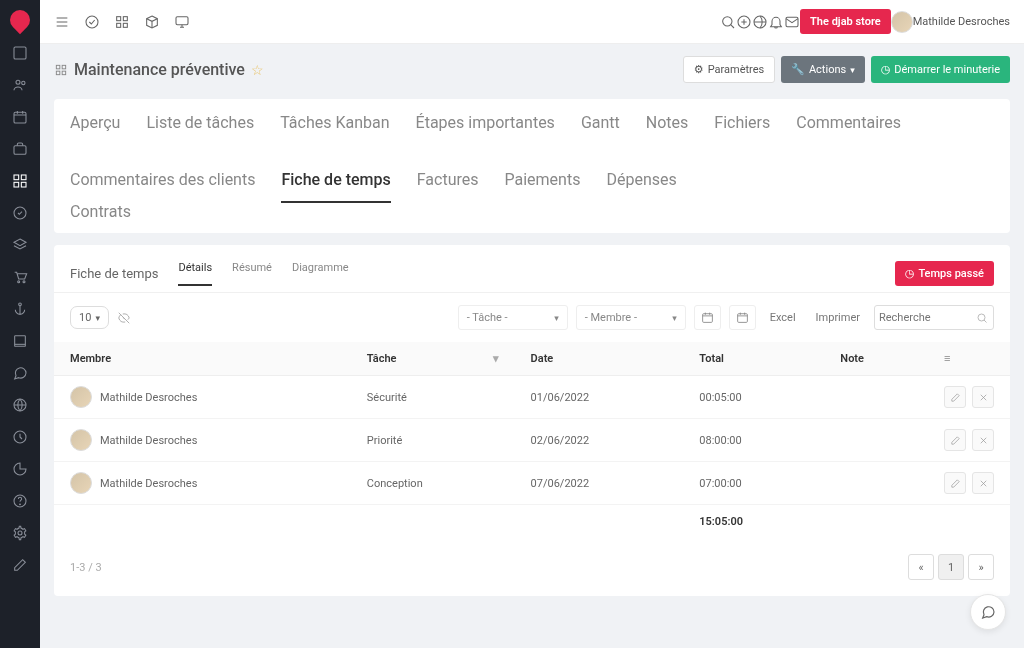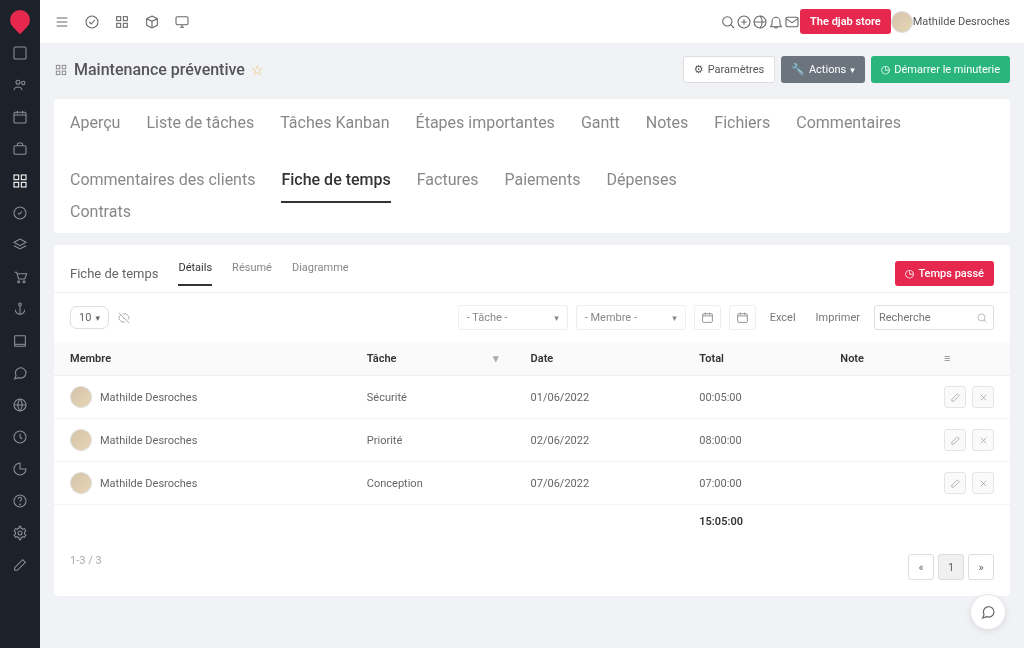--- a/index.html
+++ b/index.html
@@ -80,21 +80,21 @@
 .tbl td{font-size:11px;color:#666;padding:10px 16px;border-bottom:1px solid #f3f3f3;vertical-align:middle}
 .tbl td.rt{text-align:left}
 .member-cell{display:flex;align-items:center;gap:8px}
 .row-av{width:22px;height:22px;border-radius:50%;background:linear-gradient(135deg,#d4c4a8,#e8d5b7);border:1px solid #ddd}
 .row-actions{display:flex;gap:6px;justify-content:flex-end}
 .icon-btn{width:22px;height:22px;border:1px solid #e5e5e5;border-radius:3px;background:#fafafa;color:#999;cursor:pointer;display:inline-flex;align-items:center;justify-content:center}
 .icon-btn svg{width:11px;height:11px;stroke:currentColor;fill:none;stroke-width:1.6}
 .total-row td{font-weight:600;color:#333;border-bottom:none}
 
 
-.tbl-foot{display:flex;padding:16px}
+.tbl-foot{display:flex;align-items:center;padding:16px}
 .range{font-size:11px;color:#aaa}
 .pager{margin-left:auto;display:flex;gap:4px}
 .pg{width:26px;height:26px;border:1px solid #ddd;background:#fff;color:#666;border-radius:3px;cursor:pointer;font-size:11px;display:inline-flex;align-items:center;justify-content:center}
 .pg.curr{background:#f0f0f0}
 
 
 .help-fab{position:absolute;right:18px;bottom:18px;width:36px;height:36px;border-radius:50%;background:#fff;border:1px solid #e5e5e5;display:flex;align-items:center;justify-content:center;color:#666;cursor:pointer;box-shadow:0 2px 6px rgba(0,0,0,.08)}
 .help-fab svg{width:16px;height:16px;stroke:currentColor;fill:none;stroke-width:1.8}
 </style>
 </head>

